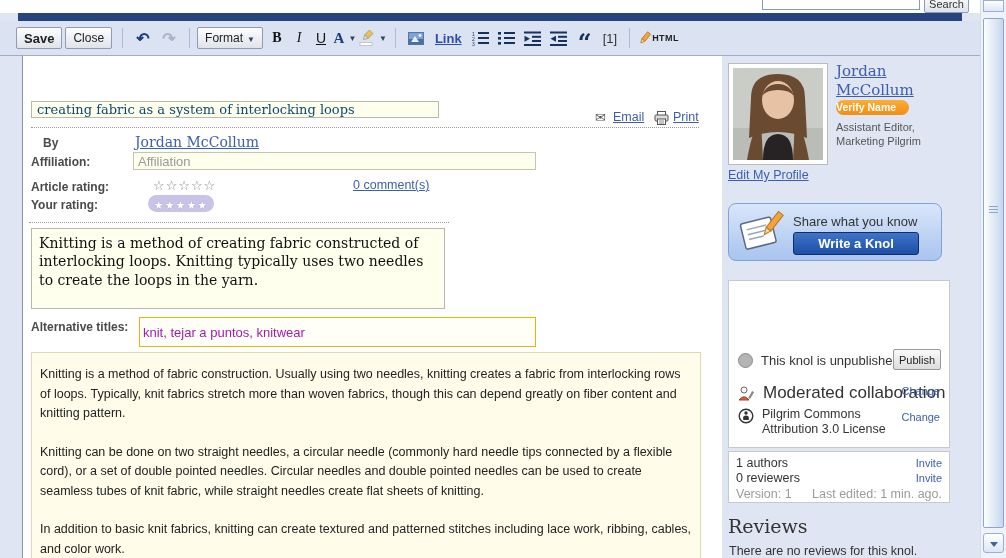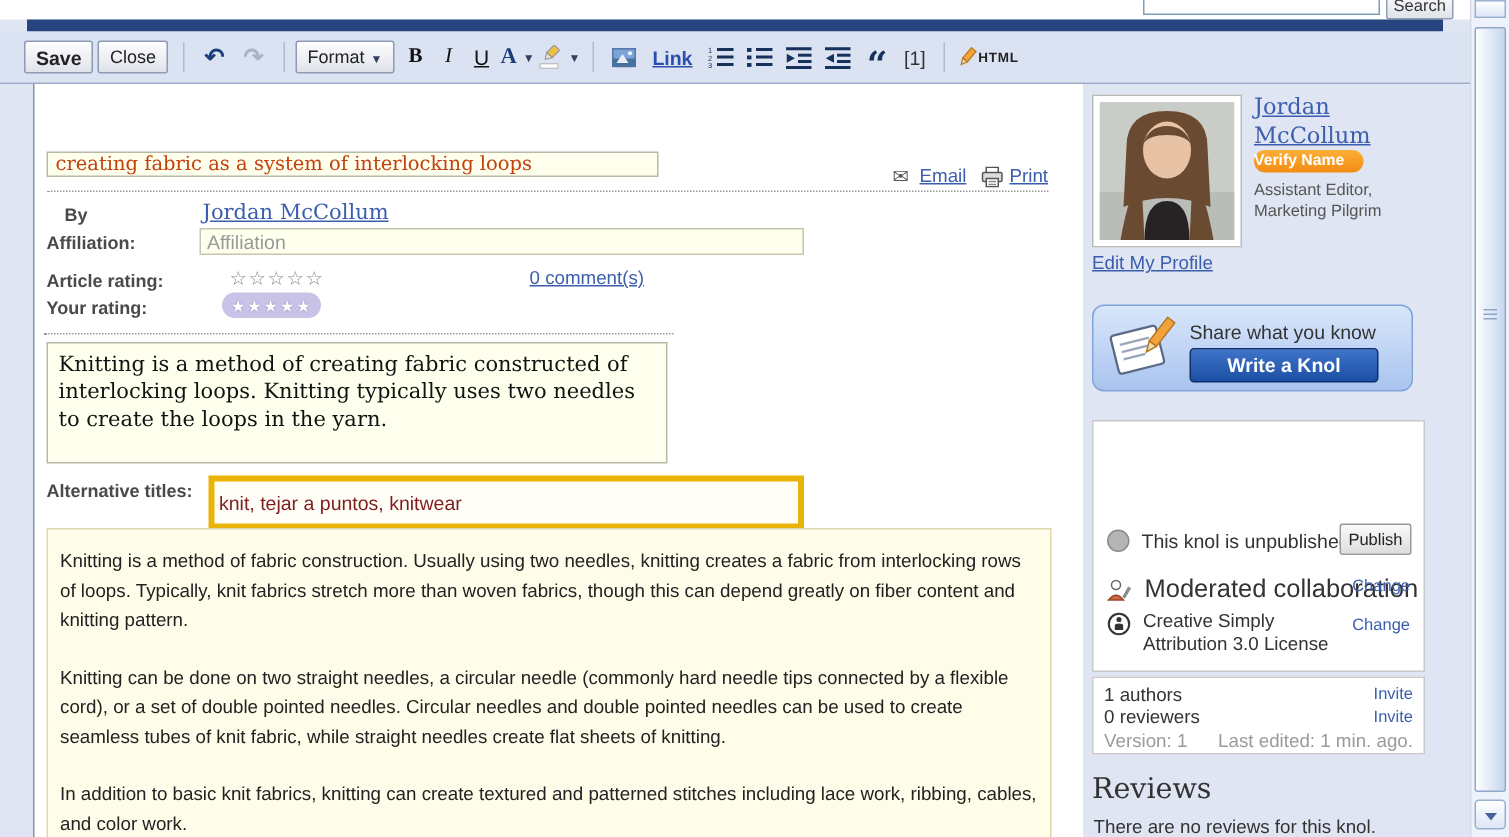--- a/index.html
+++ b/index.html
@@ -42,21 +42,21 @@
   .footnote-lbl { font-size:13px; color:#333; margin:0 5px; cursor:pointer; }
   .html-lbl { font-size:9px; font-weight:bold; color:#222; margin-left:0; letter-spacing:.5px; }
 
   
   .panel { position:absolute; left:22px; top:56px; width:700px; height:502px;
     background:#fff; border-left:1px solid #8593ad; overflow:hidden; }
   .field-box { position:absolute; background:#ffffee; border:1px solid #b9b9a9; }
   .title-box { left:8px; top:14px; width:408px; height:30px;
     font-family:"DejaVu Serif",serif; font-size:22px; color:#111; padding:1px 6px; }
   .subtitle-box { left:8px; top:45px; width:408px; height:17px;
-    font-family:"DejaVu Serif",serif; font-size:13px; color:#c2410c; padding:0 5px; }
+    font-family:"DejaVu Serif",serif; font-size:13px; color:#0c4a6e; padding:0 5px; }
   .ep-row { position:absolute; top:54px; left:0; width:700px; height:16px; }
   .ep-link { position:absolute; font-size:12.5px; color:#3b5fae; text-decoration:underline; cursor:pointer; }
   .email-icon { position:absolute; left:572px; top:0; font-size:13px; color:#555; }
   .email-link { left:590px; top:0; }
   .print-icon { position:absolute; left:631px; top:1px; }
   .print-link { left:650px; top:0; }
   .dotted { position:absolute; border-top:1px dotted #999; }
   .dotted1 { left:8px; top:71px; width:668px; }
   .dotted2 { left:6px; top:166px; width:420px; }
   .flabel { position:absolute; font-size:12px; font-weight:bold; color:#4a4a4a; }
@@ -74,21 +74,21 @@
     text-decoration:underline; cursor:pointer; }
   .your-label { left:8px; top:142px; }
   .your-pill { position:absolute; left:125px; top:139px; width:66px; height:17px; border-radius:9px;
     background:#c9c3e8; text-align:center; cursor:pointer; }
   .stars-filled { font-size:11px; color:#fff; letter-spacing:1px; line-height:17px;
     text-shadow:0 0 1px #9b93c9, 0 0 1px #9b93c9; }
   .summary-box { left:8px; top:172px; width:414px; height:81px;
     font-family:"DejaVu Serif",serif; font-size:14px; line-height:1.32; color:#111; padding:5px 7px; }
   .alt-label { left:8px; top:264px; }
   .alt-input { position:absolute; left:116px; top:261px; width:397px; height:17px;
-    background:#fffff8; border:4px solid #eab308; font-size:13px; color:#7f1d1d; padding:14px 3px;
+    background:#fffff8; border:1px solid #eab308; font-size:13px; color:#a21caf; padding:14px 3px;
     font-family:"Liberation Sans",sans-serif; }
   .body-box { left:8px; top:296px; width:670px; height:240px;
     background:#fffdea; border:1px solid #e0d8ae; padding:12px 8px; font-size:12.5px;
     line-height:19.5px; color:#222; }
   .para + .para { margin-top:19px; }
 
   
   .photo-frame { position:absolute; left:728px; top:63px; width:100px; height:102px;
     background:#fff; border:1px solid #bbb; padding:4px; cursor:pointer; }
   .name-link { position:absolute; left:836px; top:62px; width:88px;
@@ -347,21 +347,21 @@
       <span>Moderated collaboration</span>
     </div>
     <span class="change-link chg1">Change</span>
     <div class="w-row row-license">
       <svg class="w-icon" width="16" height="16" viewBox="0 0 16 16" style="margin-top:1px">
         <circle cx="8" cy="8" r="6.8" fill="none" stroke="#333" stroke-width="1.4"></circle>
         <circle cx="8" cy="5" r="1.7" fill="#333"></circle>
         <path d="M5.2 12 V9.2 Q5.2 7.6 8 7.6 Q10.8 7.6 10.8 9.2 V12 Z" fill="#333"></path>
       </svg>
       <span>
-        <span>Creative Simply</span><br>
+        <span>Pilgrim Commons</span><br>
         <span>Attribution 3.0 License</span>
       </span>
     </div>
     <span class="change-link chg2">Change</span>
   </div>
 
   <div class="stats-box">
     <span class="stat-line authors-line">1 authors</span>
     <span class="invite-link inv1">Invite</span>
     <span class="stat-line reviewers-line">0 reviewers</span>

